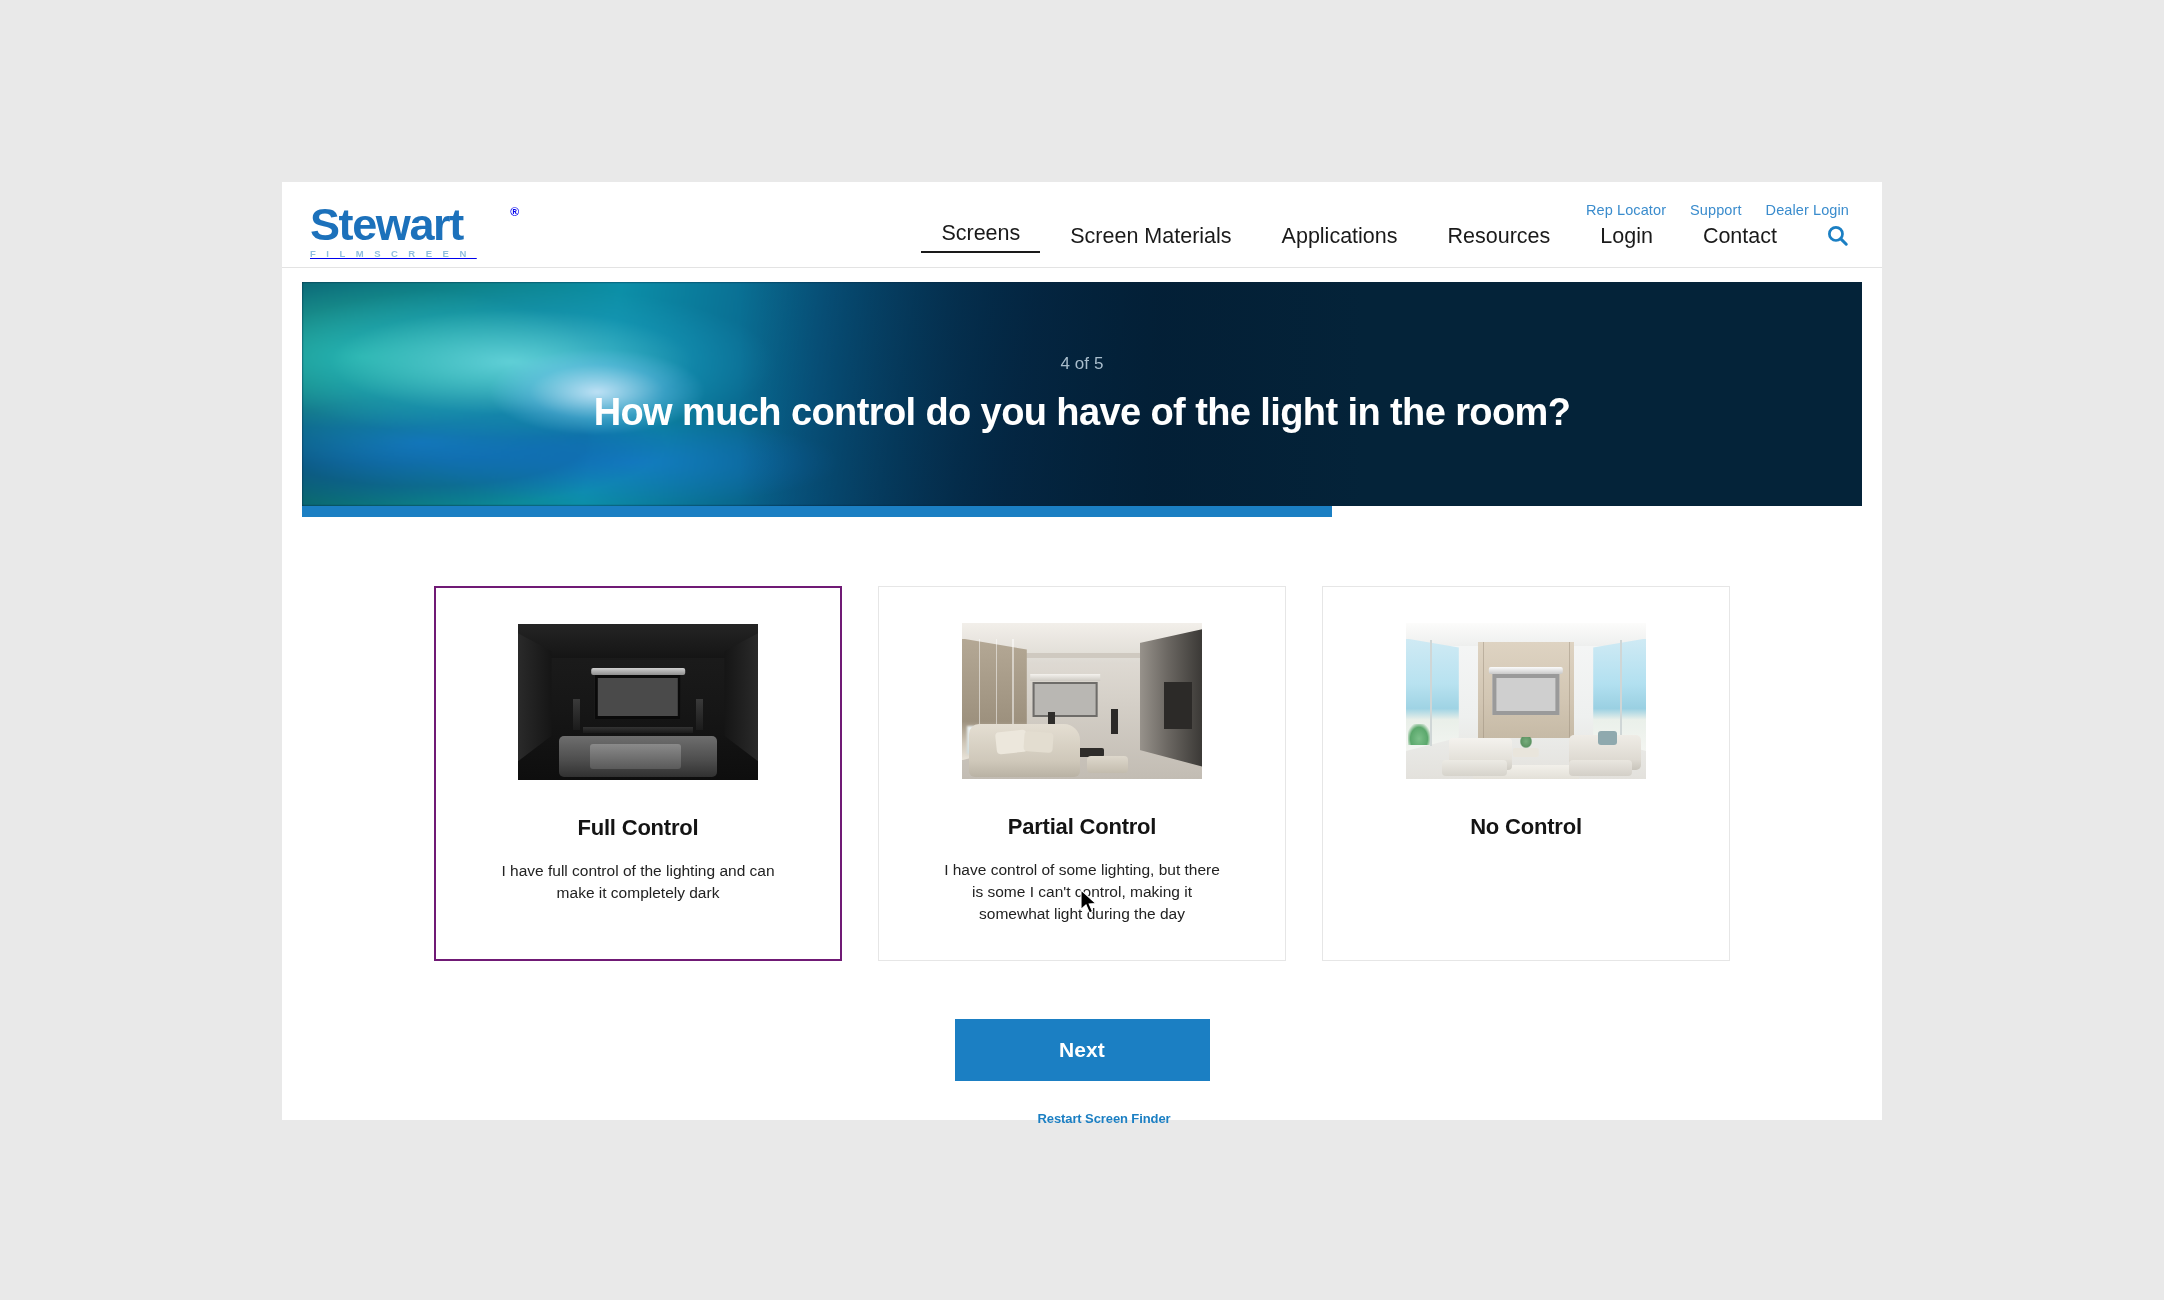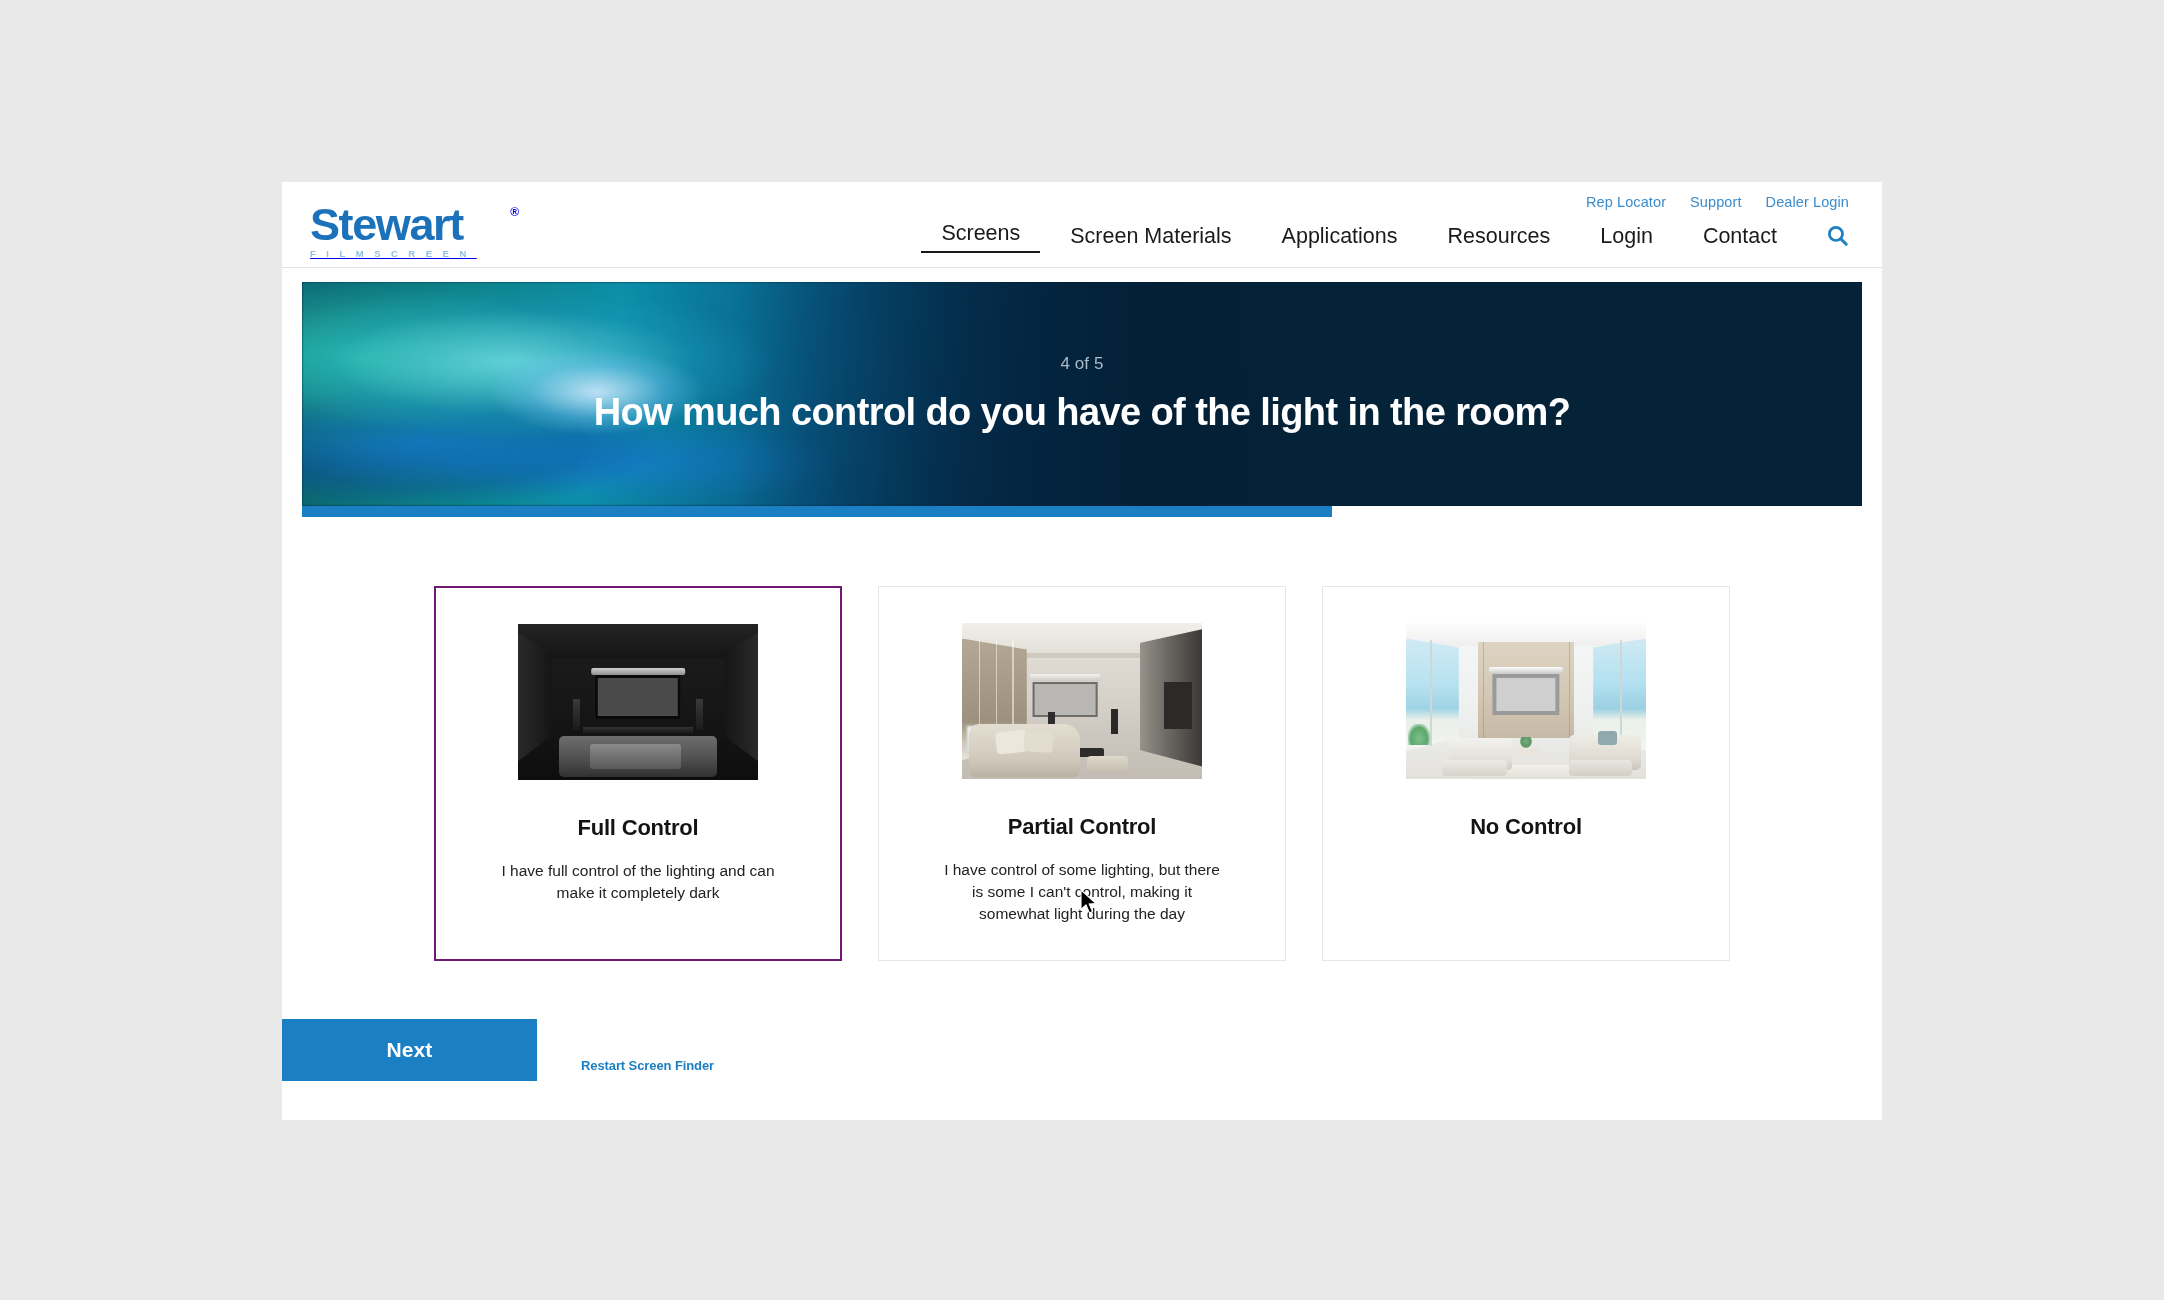--- a/index.html
+++ b/index.html
@@ -30,21 +30,21 @@
   
   .header {
     position: relative;
     height: 86px;
     border-bottom: 1px solid #e3e3e3;
   }
 
   .utility-bar {
     position: absolute;
     right: 33px;
-    top: 12px;
+    top: 20px;
     display: flex;
     gap: 24px;
     align-items: center;
   }
 
   .utility-link {
     font-size: 14.5px;
     color: #3a8ccd;
     text-decoration: none;
     white-space: nowrap;
@@ -233,21 +233,21 @@
     width: 290px;
     text-align: center;
     font-size: 15.5px;
     line-height: 1.42;
     color: #222222;
   }
 
   
   .actions {
     display: flex;
-    flex-direction: row;
+    flex-direction: column;
     align-items: center;
     margin-top: 58px;
   }
 
   .next-button {
     width: 255px;
     height: 62px;
     background: #1b7fc3;
     color: #ffffff;
     border: none;

